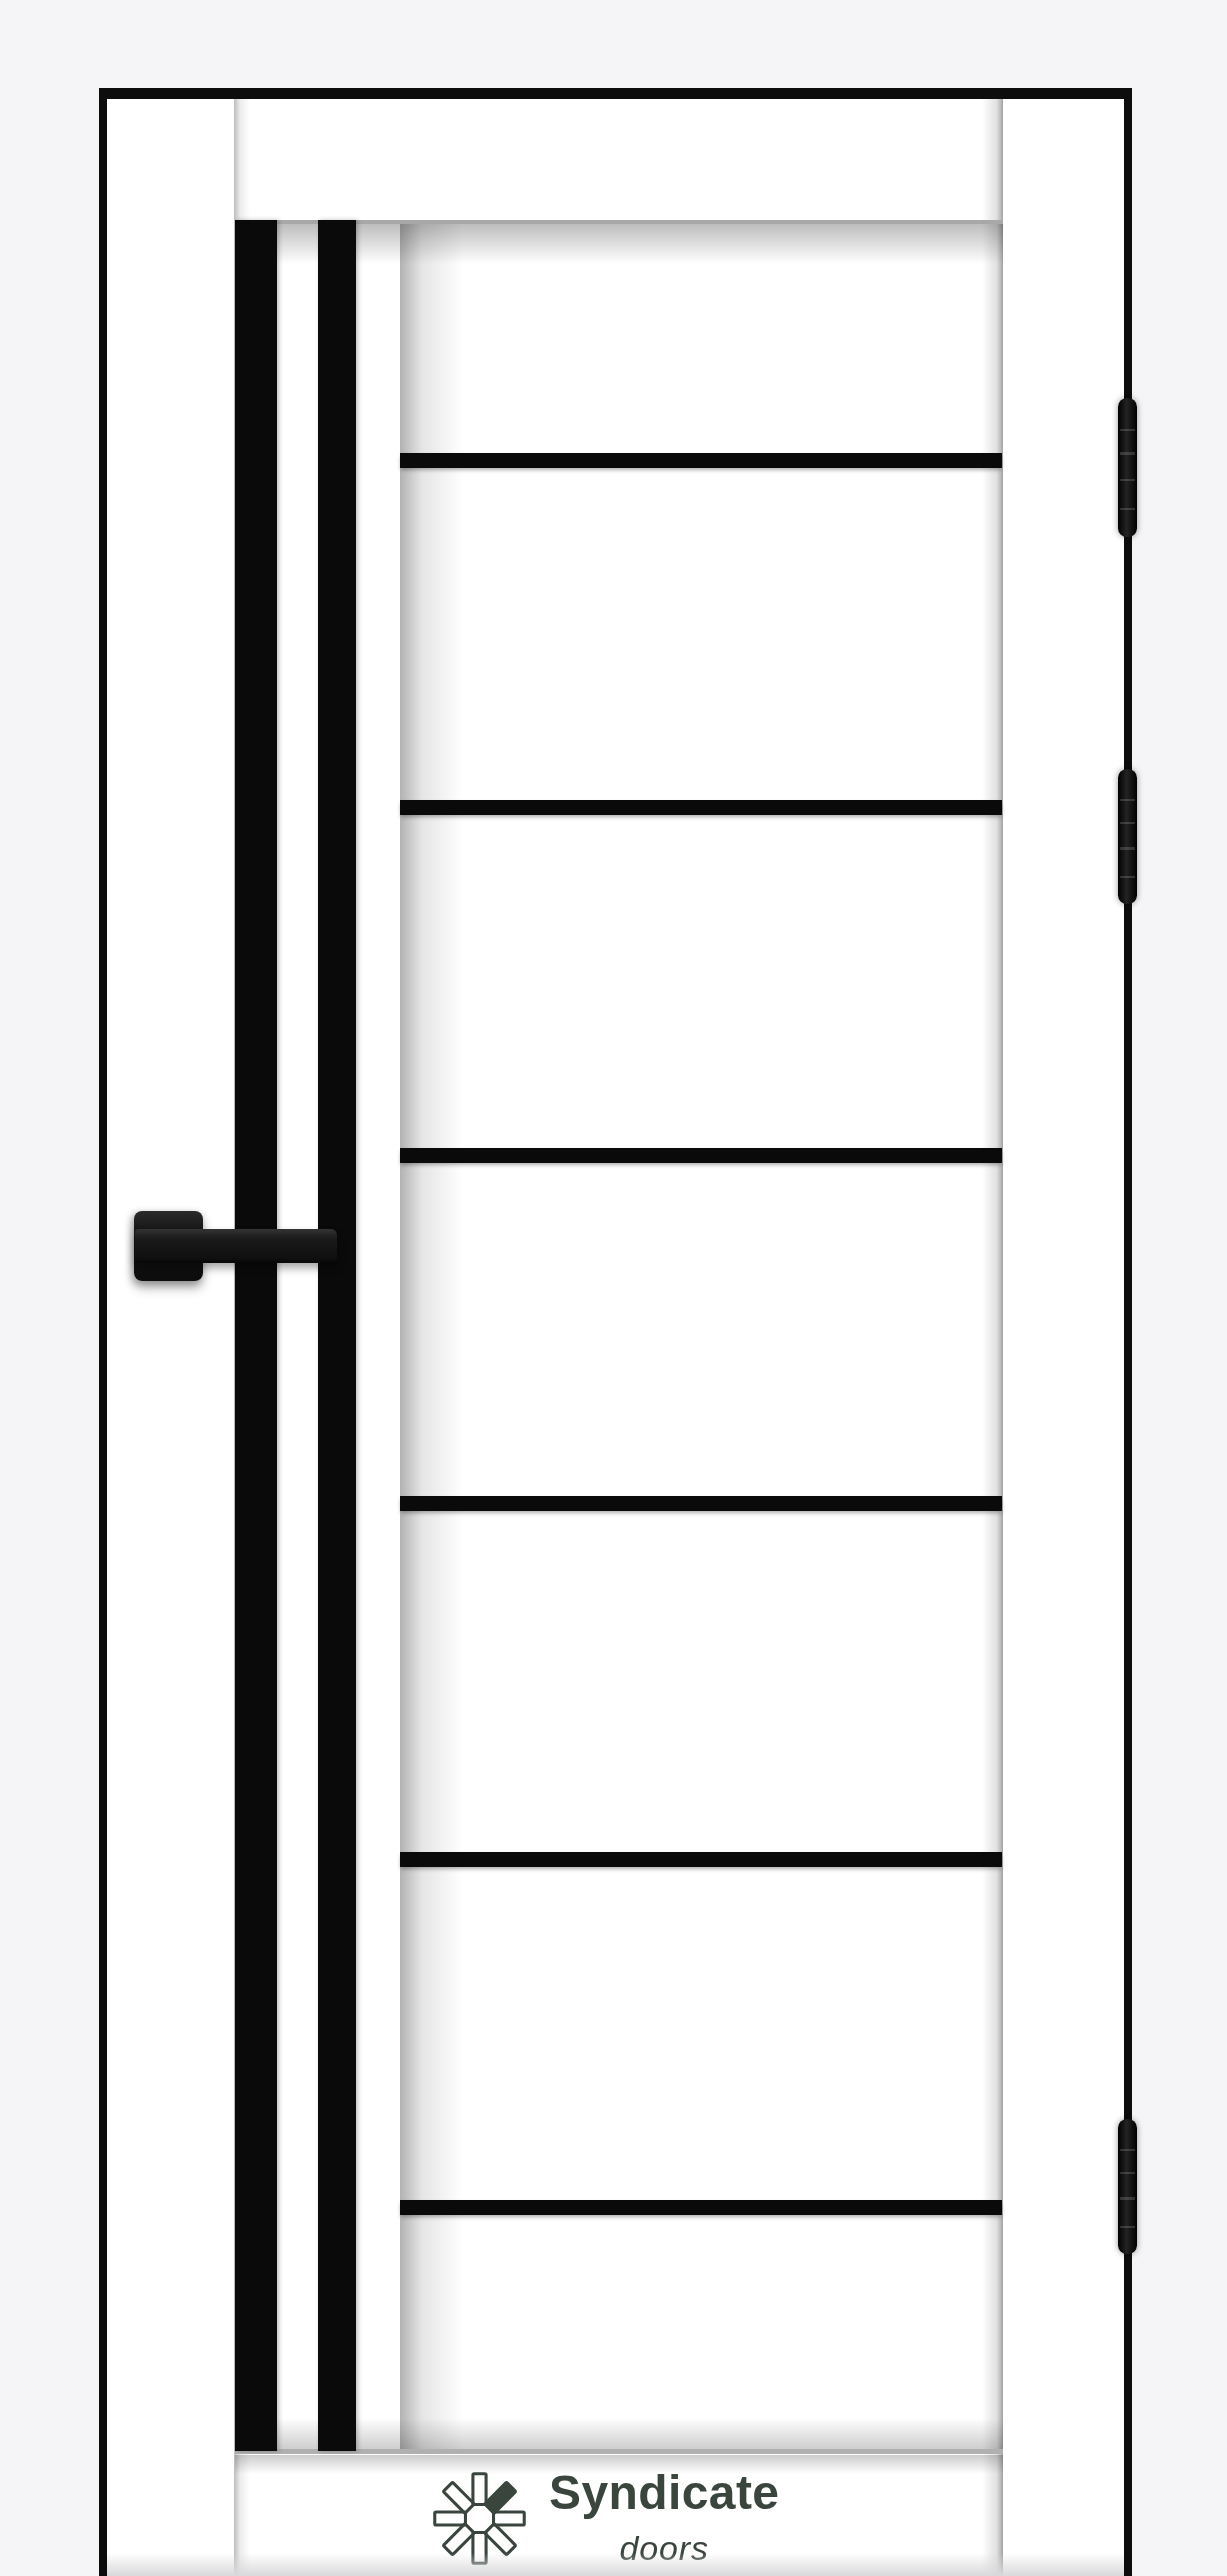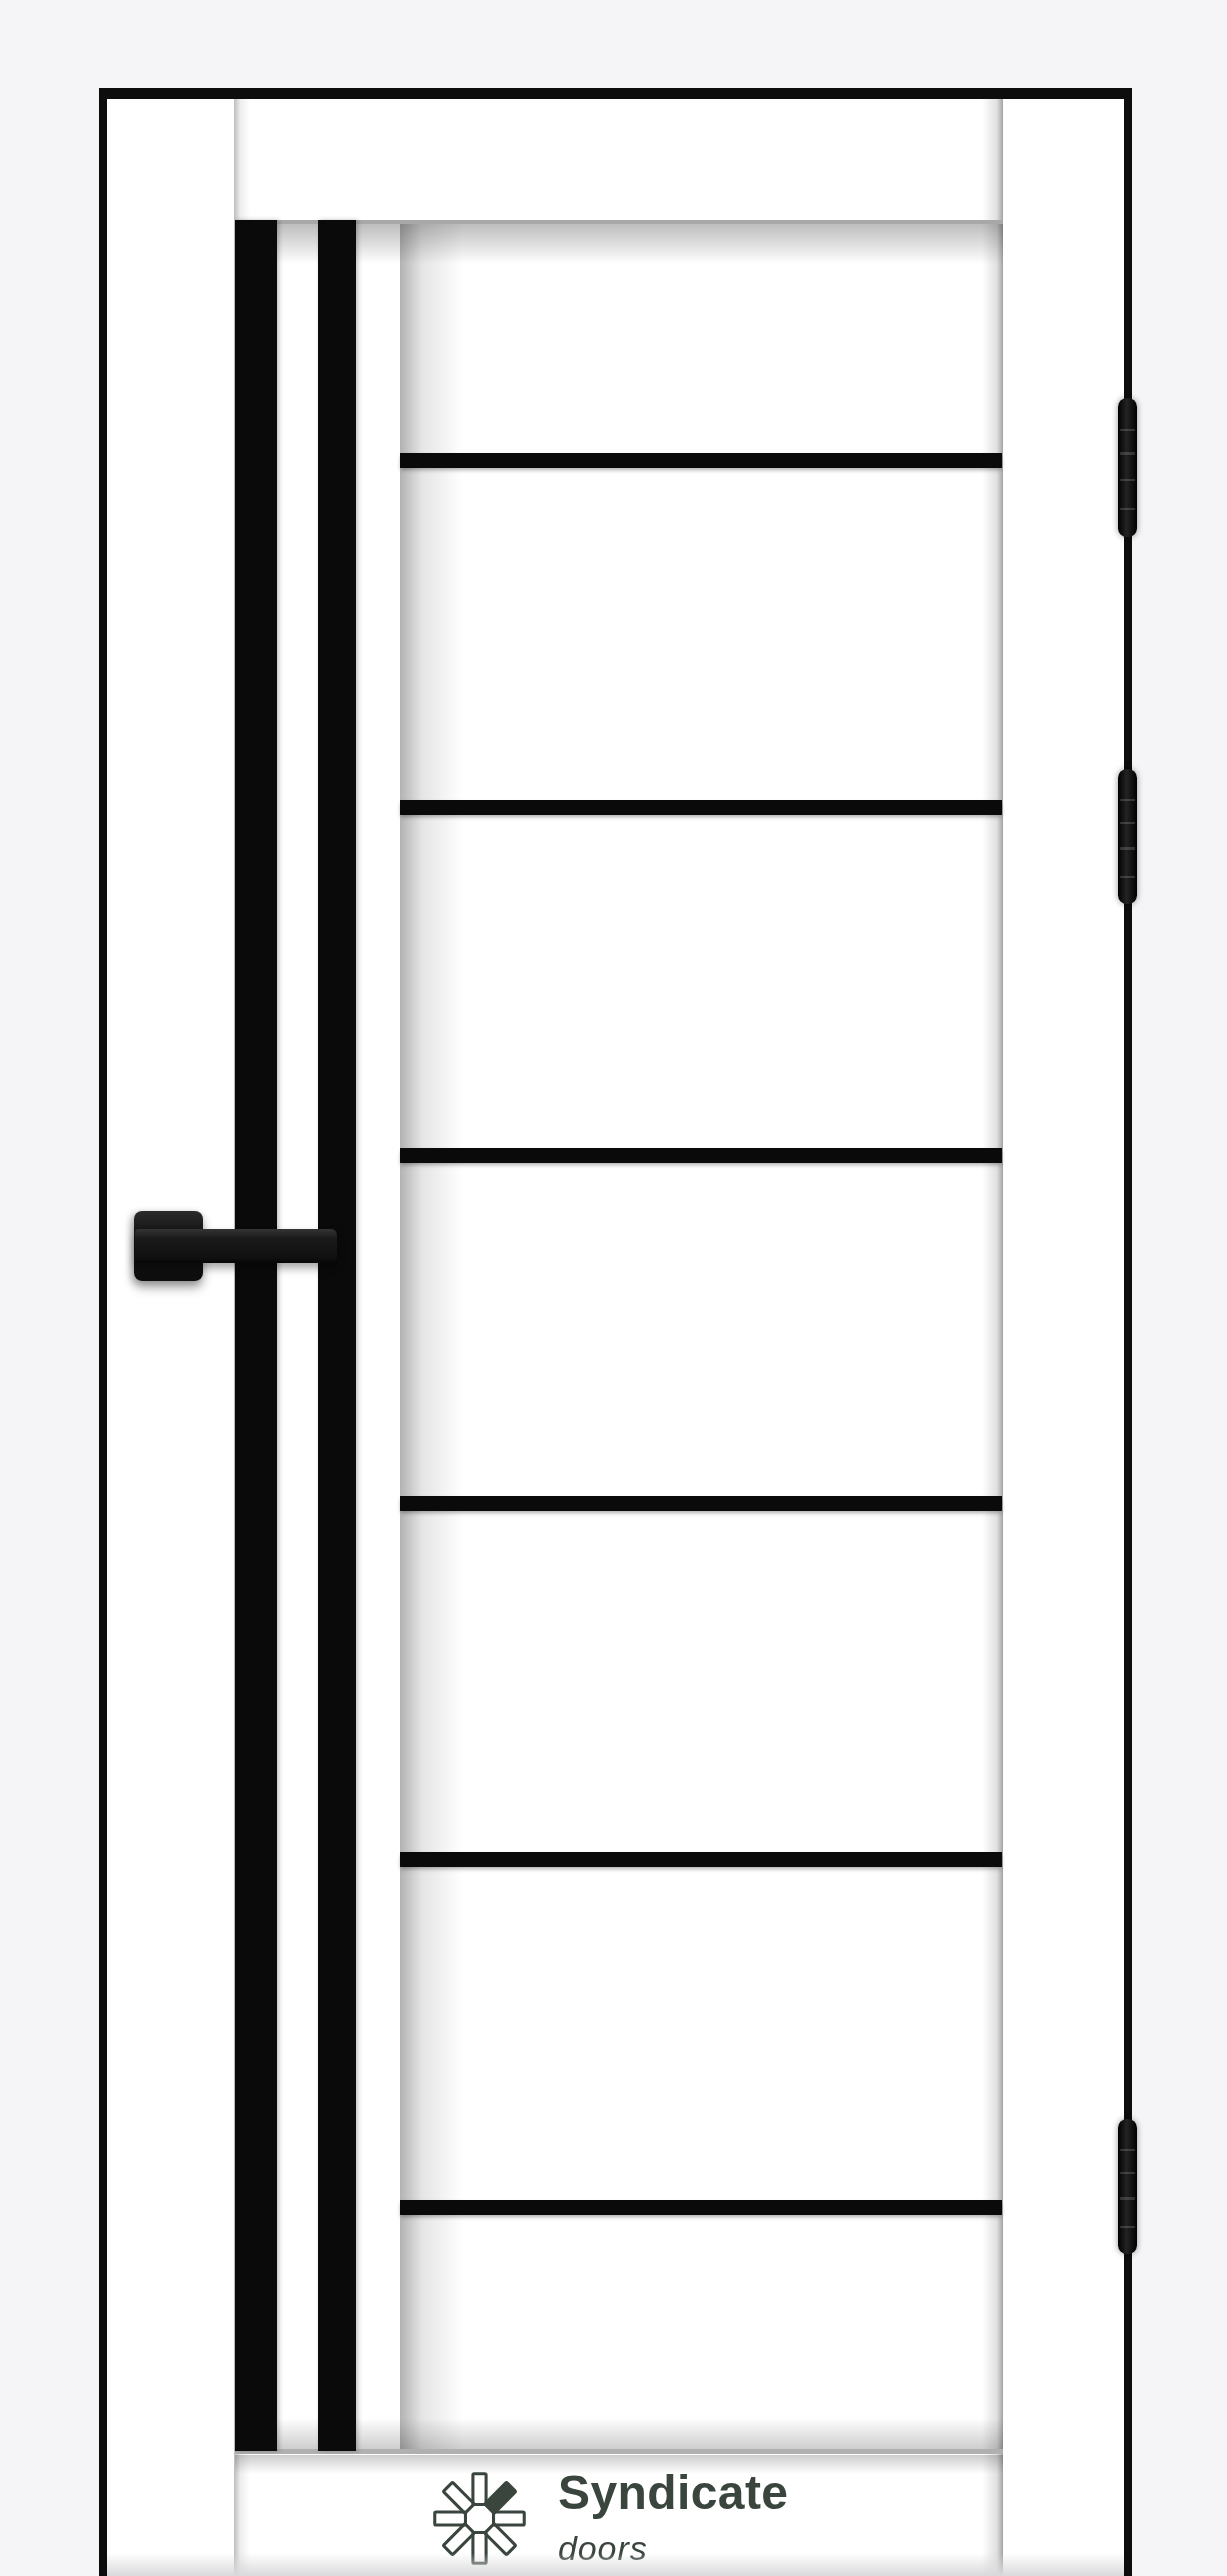--- a/index.html
+++ b/index.html
@@ -79,21 +79,21 @@
   .hinge.h2{top:769px;height:135px;}
   .hinge.h3{top:2119px;height:135px;}
   .hinge .knuckle{position:absolute;left:1.8px;right:1.8px;height:2.6px;background:rgba(255,255,255,0.16);}
   .hinge .k1{top:22%;} .hinge .k2{top:39%;} .hinge .k3{top:58%;} .hinge .k4{top:79%;}
 
   
   .bottom-fade{left:107px;top:2553px;width:1017px;height:23px;z-index:8;
     background:linear-gradient(to bottom, rgba(216,216,219,0), #d9d9db);}
 
   
-  .logo{left:433px;top:2465px;z-index:6;display:flex;align-items:flex-start;gap:32px;}
+  .logo{left:433px;top:2465px;z-index:6;display:flex;align-items:flex-start;gap:23px;text-align:center;}
   .logo-icon{margin-top:5.3px;}
   .logo-text{display:flex;flex-direction:column;}
   .brand-name{
     font-size:48px;font-weight:700;line-height:1;letter-spacing:0.4px;
     color:var(--c-brand,#3a463d);margin-top:3.5px;
   }
   .brand-tagline{
     font-size:34px;font-style:italic;font-weight:400;line-height:1;letter-spacing:0.9px;
     color:var(--c-brand,#3a463d);margin-top:14px;
   }

